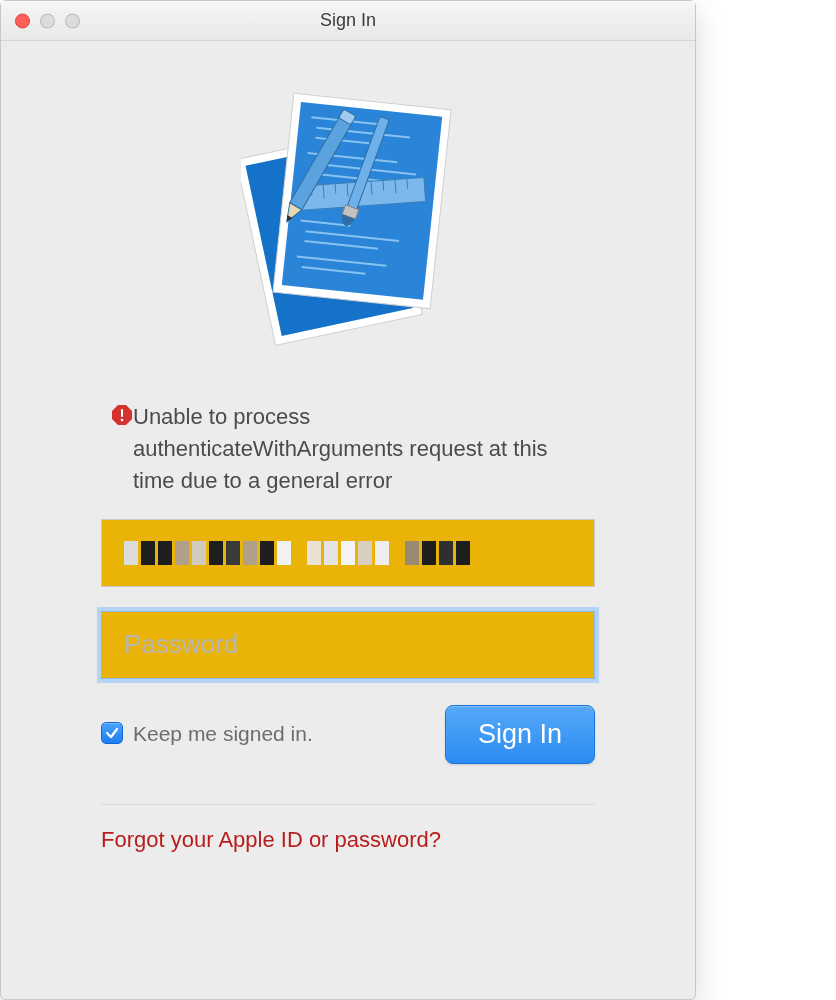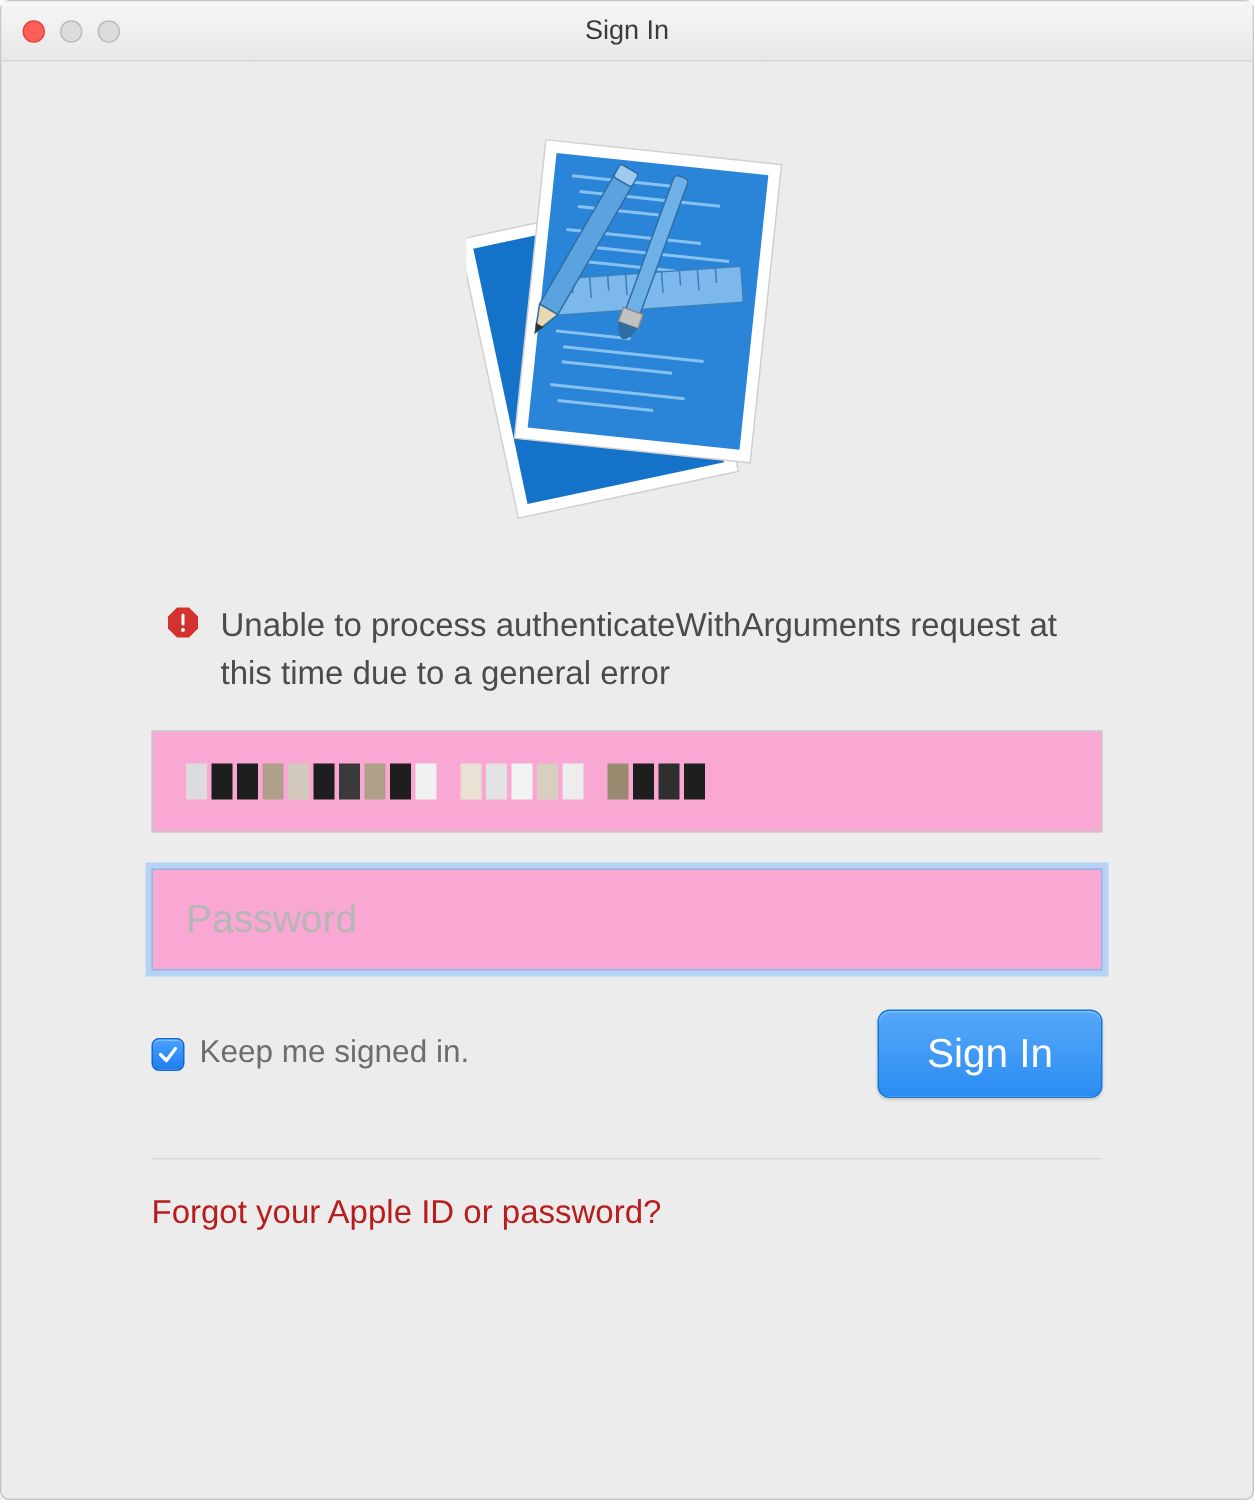--- a/index.html
+++ b/index.html
@@ -4,21 +4,21 @@
   <style>
     * { box-sizing: border-box; margin: 0; padding: 0; }
     body {
       font-family: -apple-system, BlinkMacSystemFont, "Helvetica Neue", sans-serif;
       background: #fff;
       width: 836px;
       height: 1000px;
       overflow: hidden;
     }
     .window {
-      width: 836px;
+      width: 696px;
       height: 1000px;
       background: #ececec;
       border: 1px solid #c7c7c7;
       border-radius: 6px;
       box-shadow: 0 10px 30px rgba(0,0,0,0.15);
       position: relative;
     }
     .titlebar {
       height: 40px;
       border-bottom: 1px solid #d6d6d6;
@@ -53,38 +53,37 @@
       padding: 50px 100px 0 100px;
     }
     .icon-wrap {
       display: flex;
       justify-content: center;
       margin-bottom: 50px;
     }
     .icon-wrap svg { width: 215px; height: 260px; }
     .error-row {
       display: flex;
-      gap: 14px;
       margin-bottom: 22px;
       padding: 0 10px;
     }
     .err-icon {
       flex: 0 0 auto;
       margin-top: 3px;
     }
     .err-text {
       font-size: 22px;
       color: #4b4b4b;
       line-height: 1.45;
     }
     .field {
       width: 100%;
       height: 68px;
       border: 1px solid #c9c9c9;
-      background: #f9a8d4;
+      background: #eab308;
       padding: 0 22px;
       font-size: 26px;
       color: #333;
       outline: none;
       display: block;
       margin-bottom: 24px;
       font-family: inherit;
     }
     .field::placeholder { color: #b6b6b6; }
     .field.focused {
@@ -92,21 +91,21 @@
       box-shadow: 0 0 0 4px #b4d3f5;
     }
     .row-actions {
       display: flex;
       align-items: center;
       justify-content: space-between;
       margin-top: 26px;
     }
     .chk-wrap {
       display: flex;
-      align-items: flex-end;
+      align-items: flex-start;
       gap: 10px;
     }
     .chk {
       width: 22px; height: 22px;
       border-radius: 5px;
       background: linear-gradient(180deg,#4aa2ff,#1e7df0);
       border: 1px solid #1068d6;
       position: relative;
       display: inline-flex;
       align-items: center;

